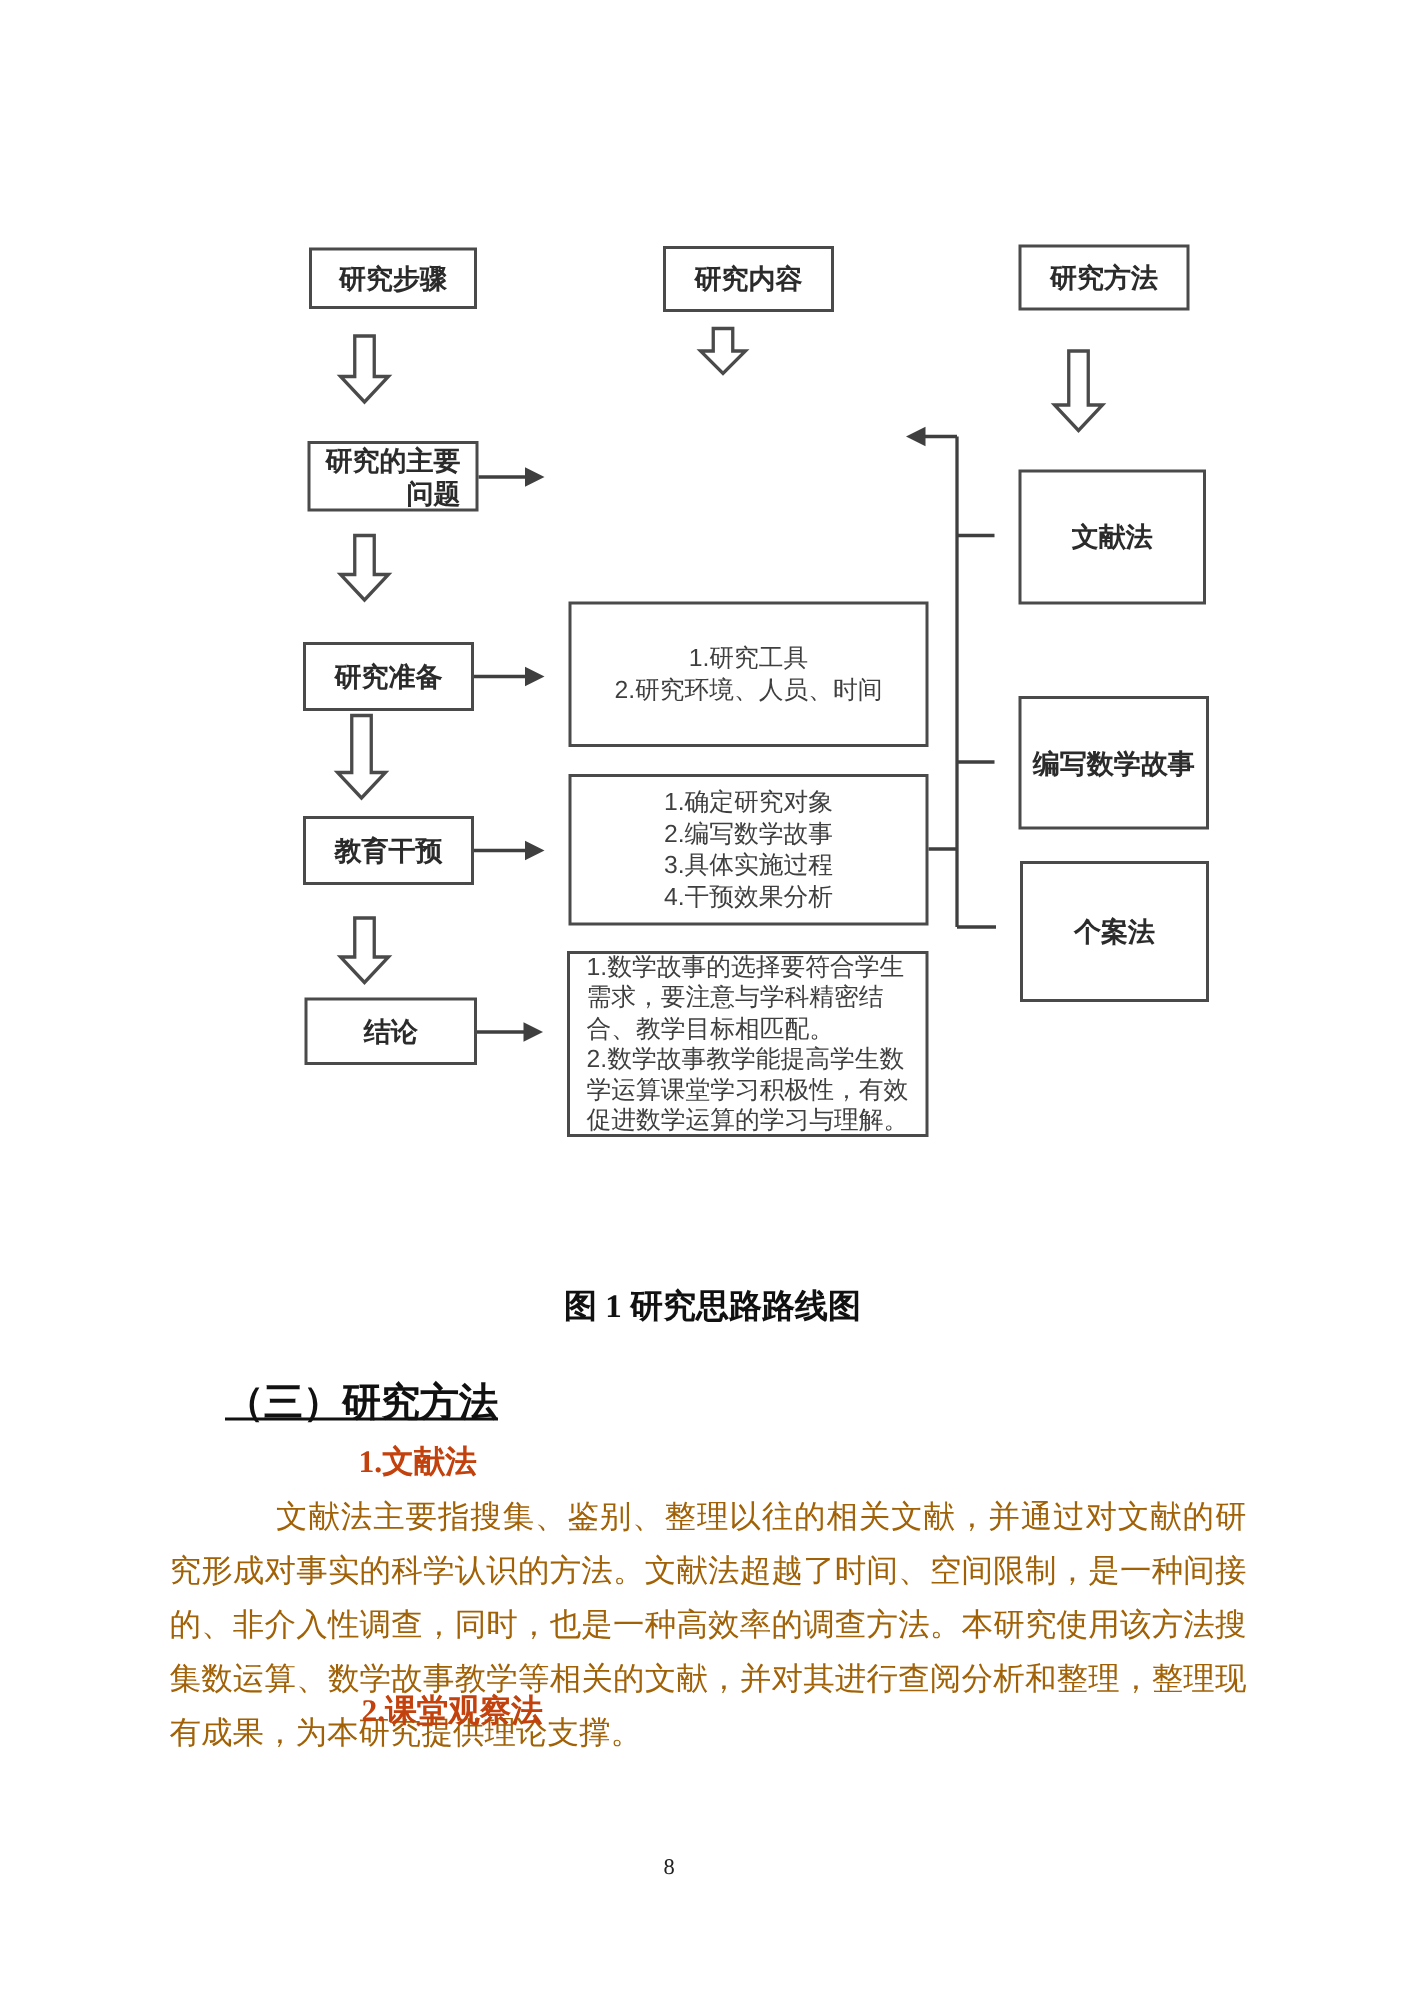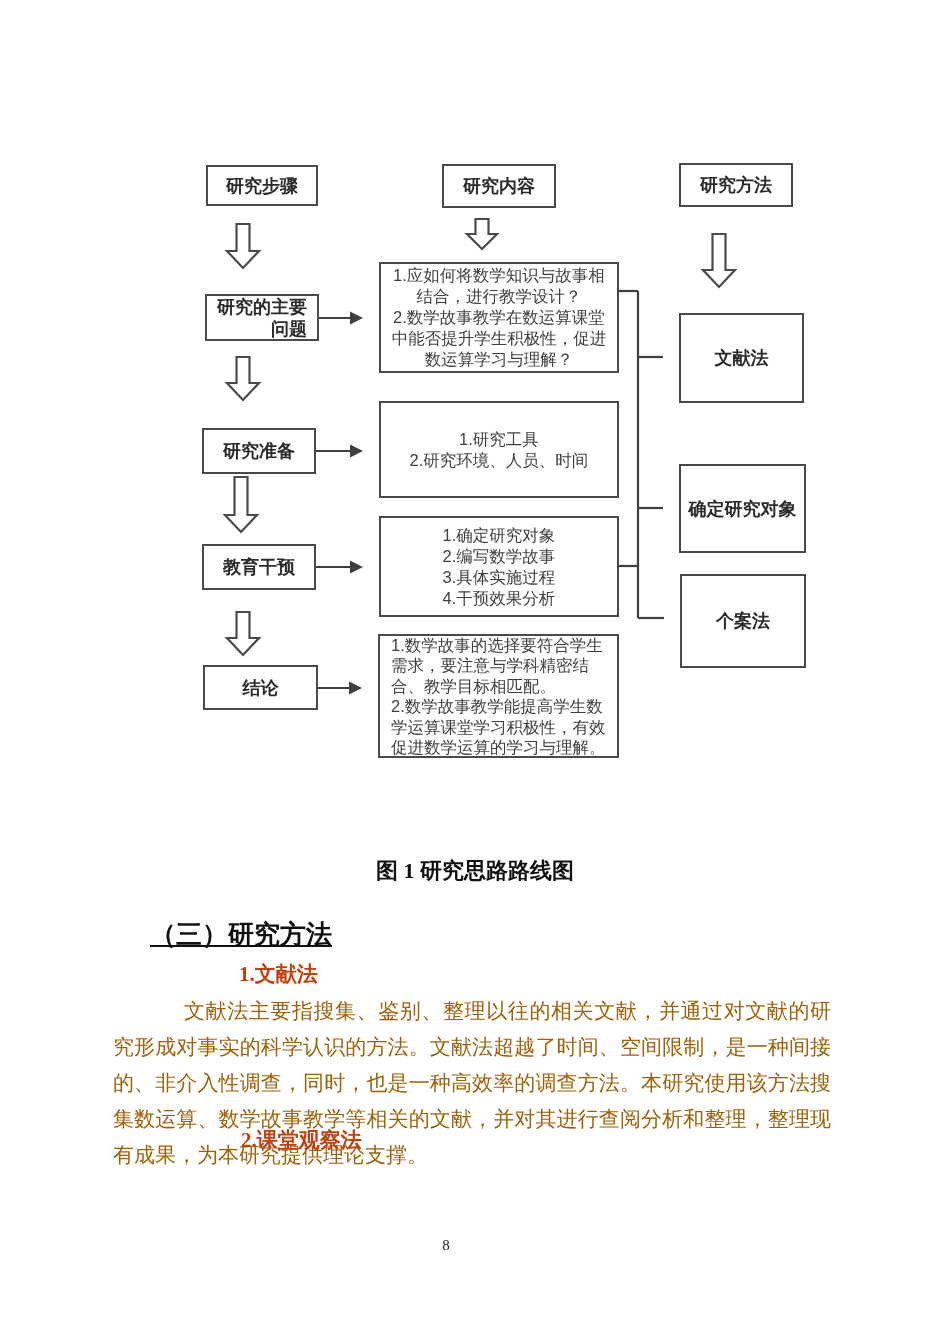--- a/index.html
+++ b/index.html
@@ -108,40 +108,35 @@
   <div class="fbox label" style="left:190px; top:165px; width:112px; height:41px;">研究步骤</div>
   <div class="fbox label" style="left:426px; top:164px; width:114px; height:44px;">研究内容</div>
   <div class="fbox label" style="left:663px; top:163px; width:114px; height:44px;">研究方法</div>
 
   <div class="fbox label" style="left:189px; top:294px; width:114px; height:47px;text-align:right;">研究的主要
 问题</div>
   <div class="fbox label" style="left:186px; top:428px; width:114px; height:46px;">研究准备</div>
   <div class="fbox label" style="left:186px; top:544px; width:114px; height:46px;">教育干预</div>
   <div class="fbox label" style="left:187px; top:665px; width:115px; height:45px;">结论</div>
 
-  <div class="fbox content" style="left:363px; top:262px; width:240px; height:111px;">1.应如何将数学知识与故事相
-结合，进行教学设计？
-2.数学故事教学在数运算课堂
-中能否提升学生积极性，促进
-数运算学习与理解？</div>
   <div class="fbox content" style="left:363px; top:401px; width:240px; height:97px;">1.研究工具
 2.研究环境、人员、时间</div>
   <div class="fbox content" style="left:363px; top:516px; width:240px; height:101px;">1.确定研究对象
 2.编写数学故事
 3.具体实施过程
 4.干预效果分析</div>
   <div class="fbox content leftalign" style="left:362px; top:634px; width:241px; height:124px;">1.数学故事的选择要符合学生
 需求，要注意与学科精密结
 合、教学目标相匹配。
 2.数学故事教学能提高学生数
 学运算课堂学习积极性，有效
 促进数学运算的学习与理解。</div>
 
   <div class="fbox label" style="left:663px; top:313px; width:125px; height:90px;">文献法</div>
-  <div class="fbox label" style="left:663px; top:464px; width:127px; height:89px;">确定研究对象</div>
+  <div class="fbox label" style="left:663px; top:464px; width:127px; height:89px;">编写数学故事</div>
   <div class="fbox label" style="left:664px; top:574px; width:126px; height:94px;">个案法</div>
 
   <div class="caption">图 1 研究思路路线图</div>
 
   <div class="sec-heading">（三）研究方法</div>
   <div class="sub-heading sub1">1.文献法</div>
   <p class="body-para">文献法主要指搜集、鉴别、整理以往的相关文献，并通过对文献的研究形成对事实的科学认识的方法。文献法超越了时间、空间限制，是一种间接的、非介入性调查，同时，也是一种高效率的调查方法。本研究使用该方法搜集数运算、数学故事教学等相关的文献，并对其进行查阅分析和整理，整理现有成果，为本研究提供理论支撑。</p>
   <div class="sub-heading sub2">2.课堂观察法</div>
 
   <div class="page-number">8</div>

